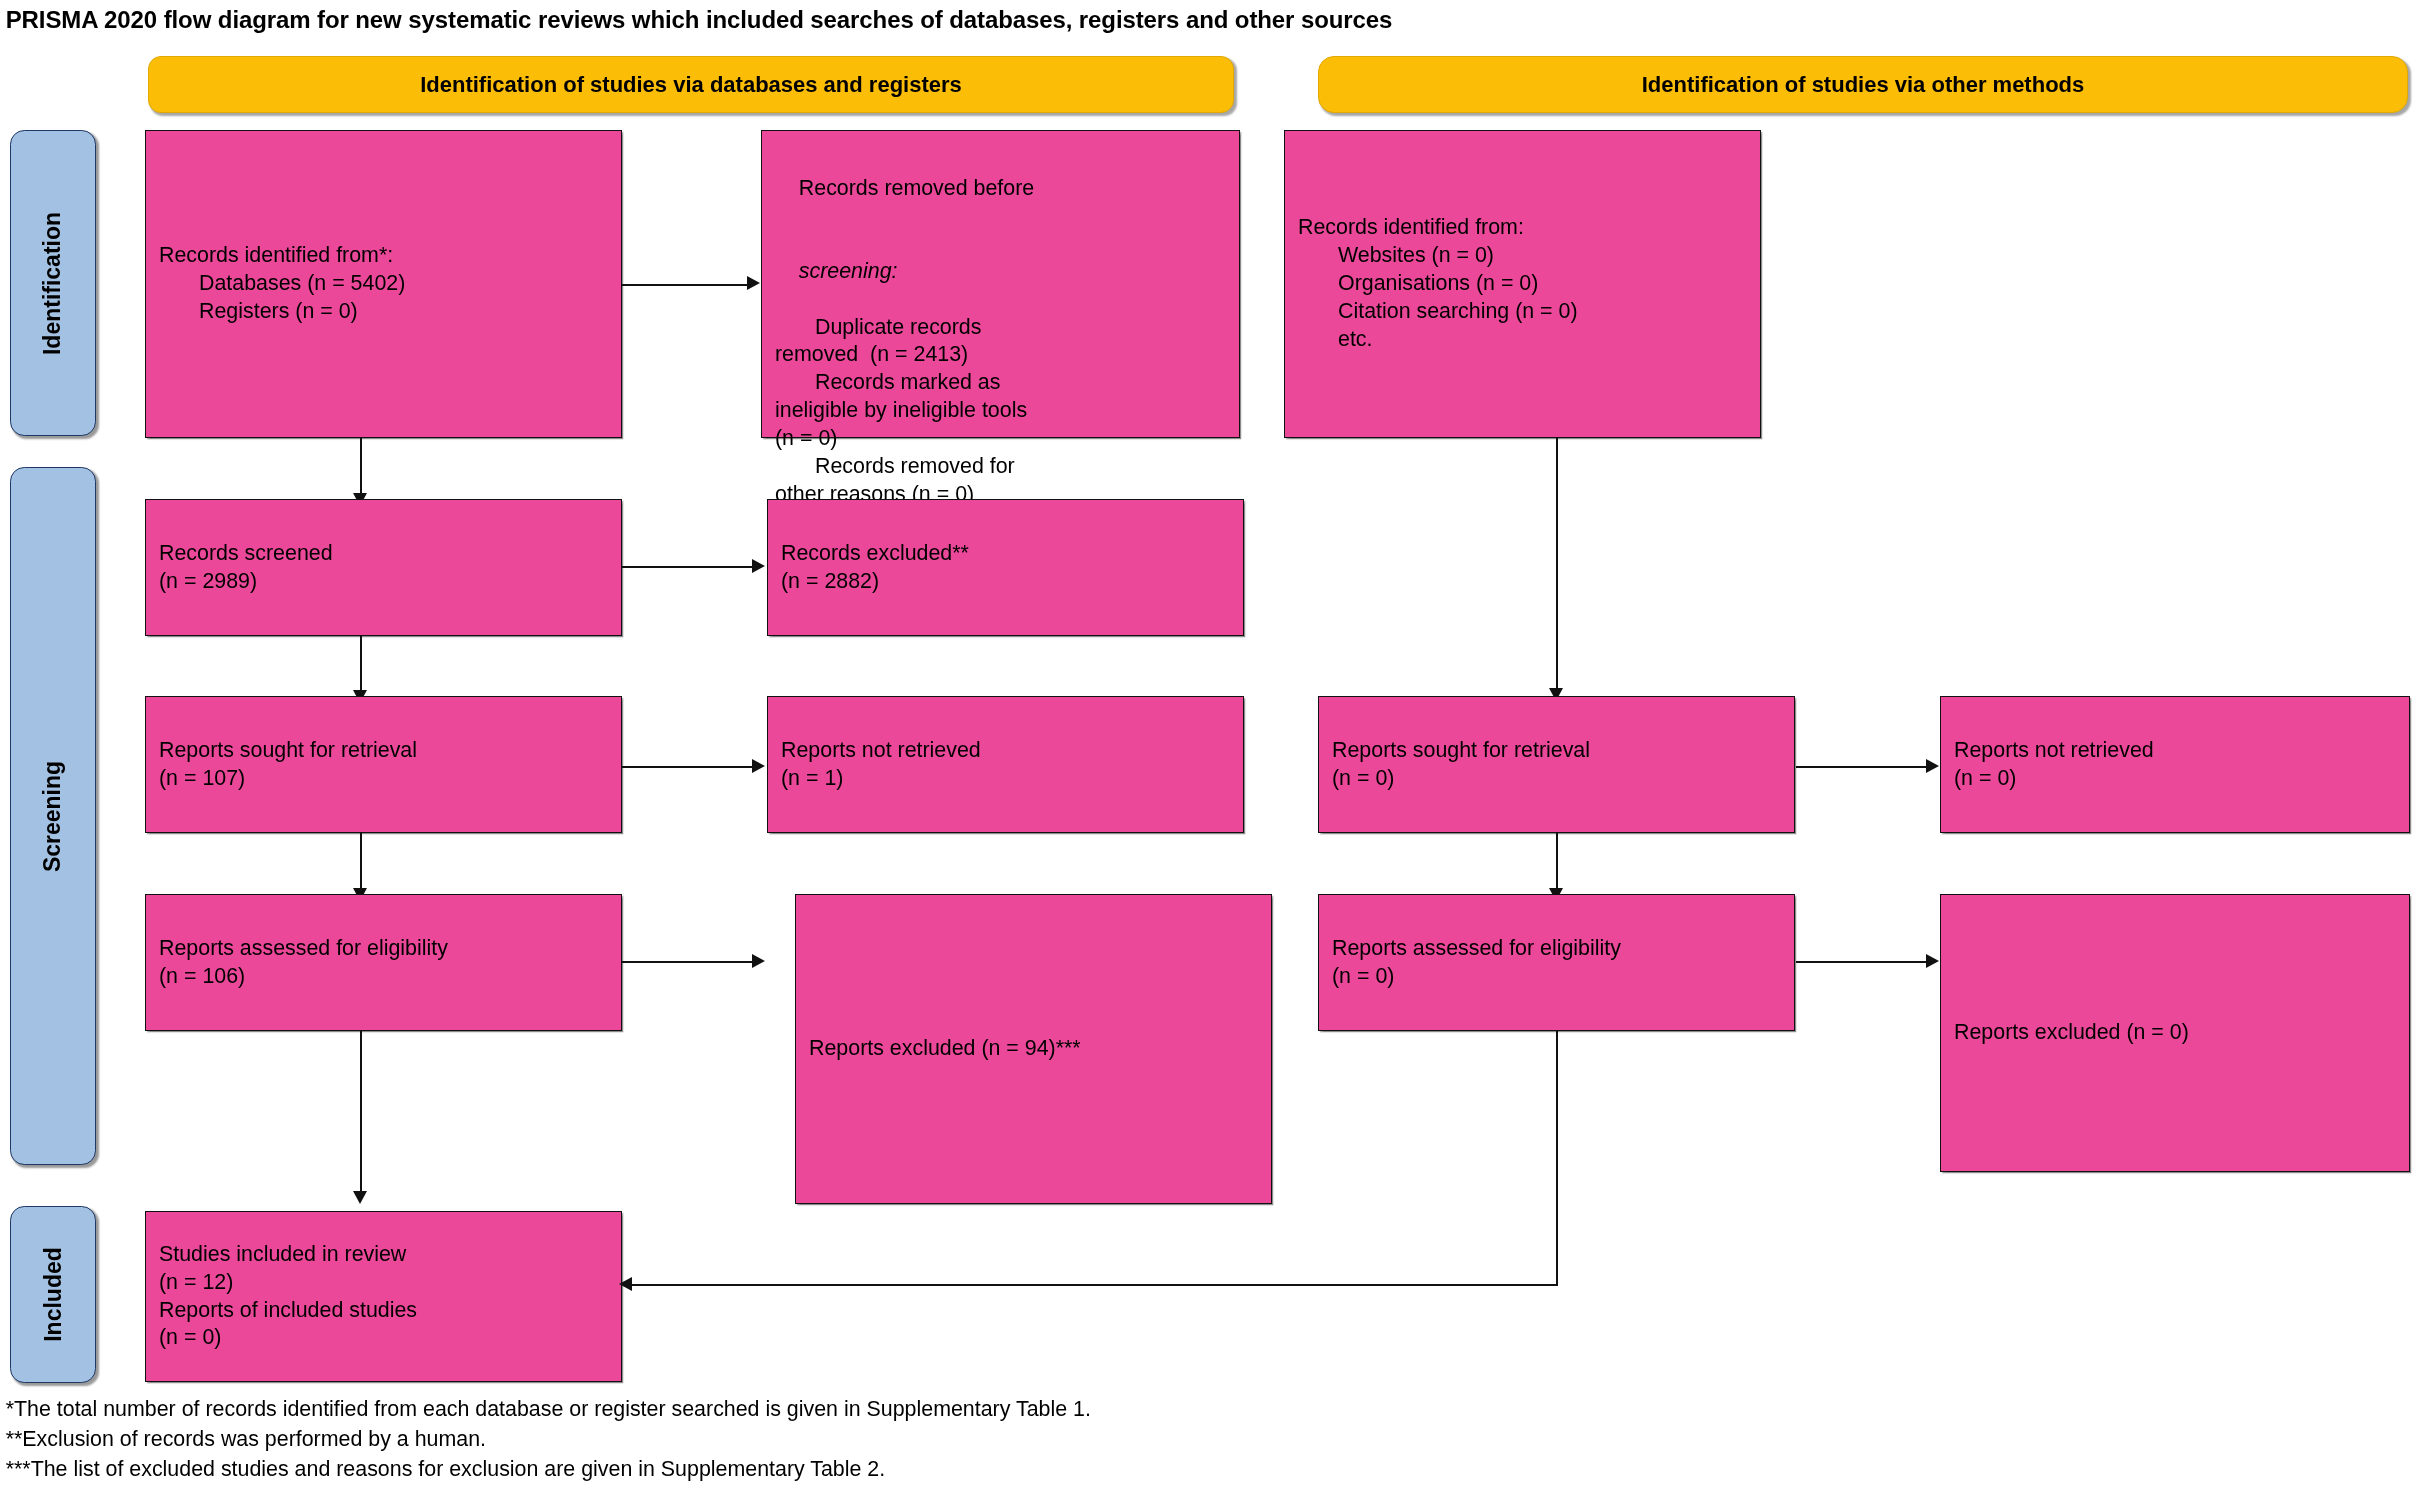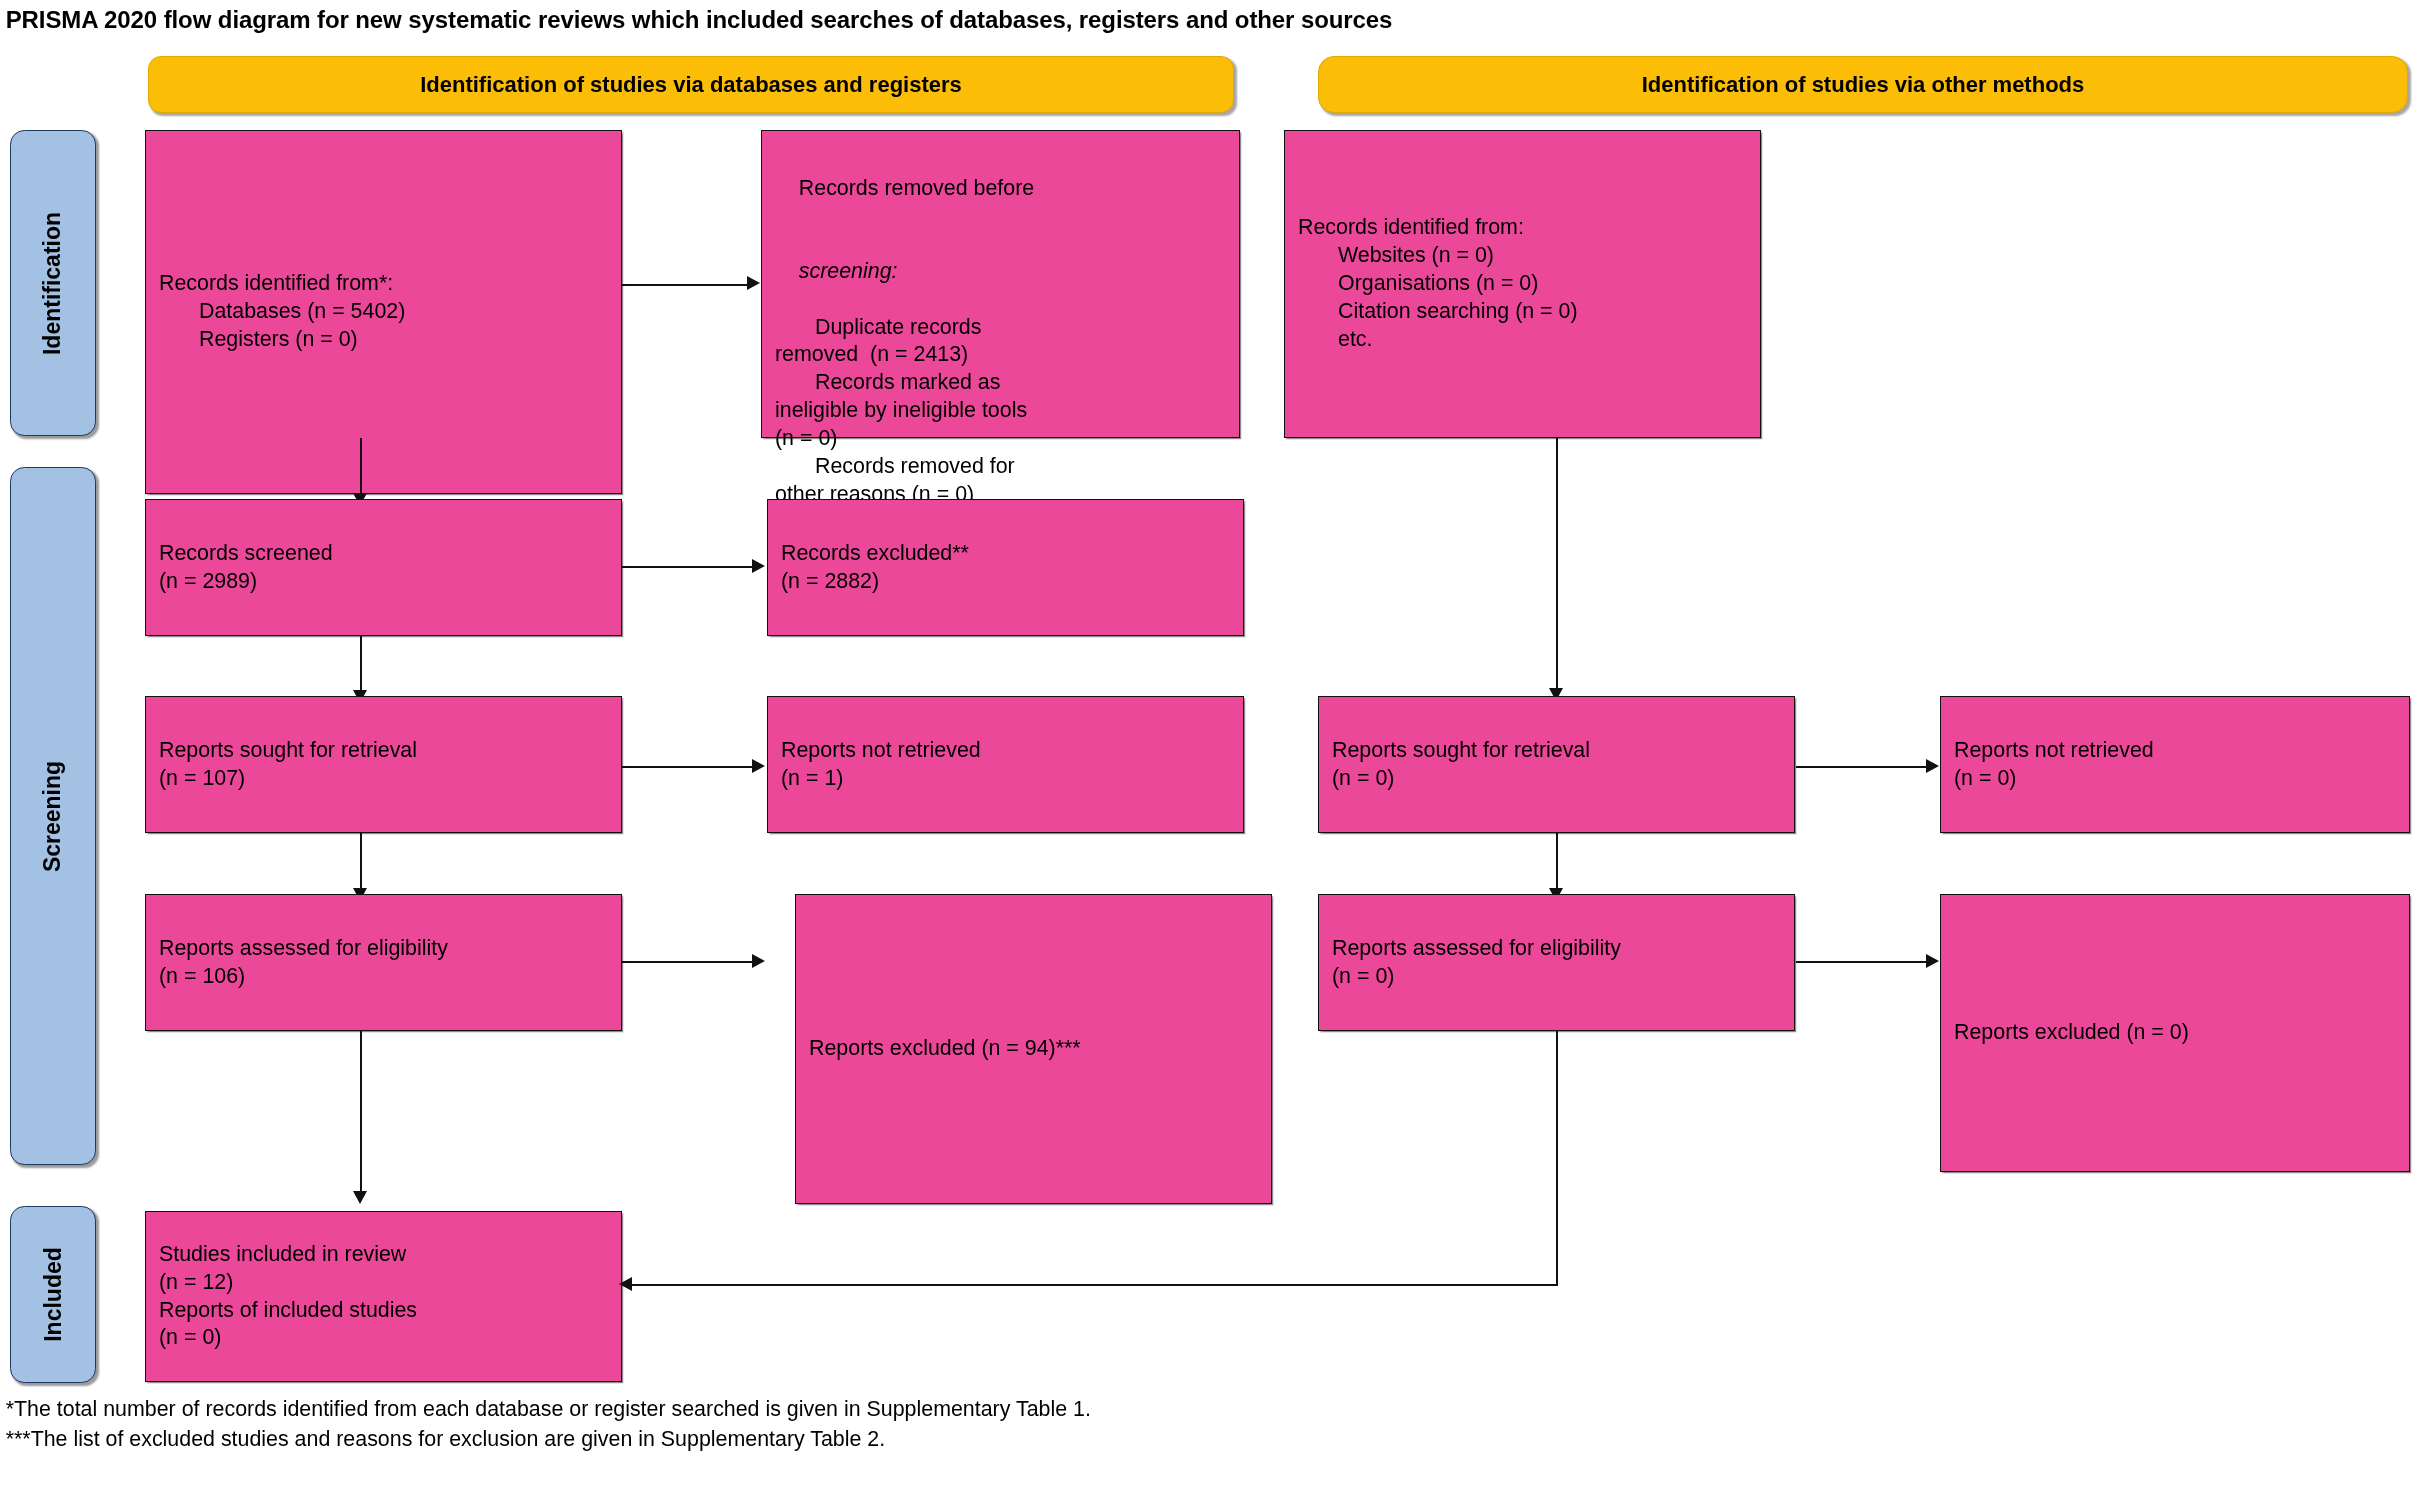--- a/index.html
+++ b/index.html
@@ -135,21 +135,21 @@
 <div class="stage-bar" style="left:10px; top:130px; width:86px; height:306px;">
   <span>Identification</span>
 </div>
 <div class="stage-bar" style="left:10px; top:467px; width:86px; height:698px;">
   <span>Screening</span>
 </div>
 <div class="stage-bar" style="left:10px; top:1206px; width:86px; height:177px;">
   <span>Included</span>
 </div>
 
-<div class="flow-box" style="left:145px; top:130px; width:477px; height:364px;">
+<div class="flow-box" style="left:145px; top:130px; width:477px; height:308px;">
   <div class="line">Records identified from*:</div>
   <div class="line indent">Databases (n = 5402)</div>
   <div class="line indent">Registers (n = 0)</div>
 </div>
 
 <div class="flow-box" style="left:761px; top:130px; width:479px; height:308px; justify-content:flex-start; padding-top:15.7px;">
   <div class="line">
     <span>Records removed before</span>
   </div>
   <div class="line">
@@ -253,15 +253,16 @@
 
 <div class="conn v" style="left:360px; top:1030px; height:167px;"></div>
 <div class="arrow-d" style="left:353px; top:1191px;"></div>
 
 <div class="conn v" style="left:1556px; top:1030px; height:255px;"></div>
 <div class="conn h" style="left:630px; top:1284px; width:928px;"></div>
 <div class="arrow-l" style="left:619px; top:1277px;"></div>
 
 <div id="footnotes">
   <div>*The total number of records identified from each database or register searched is given in Supplementary Table 1.</div>
+  <div>**Exclusion of records was performed by a human.</div>
   <div>***The list of excluded studies and reasons for exclusion are given in Supplementary Table 2.</div>
 </div>
 
 
 </body></html>

